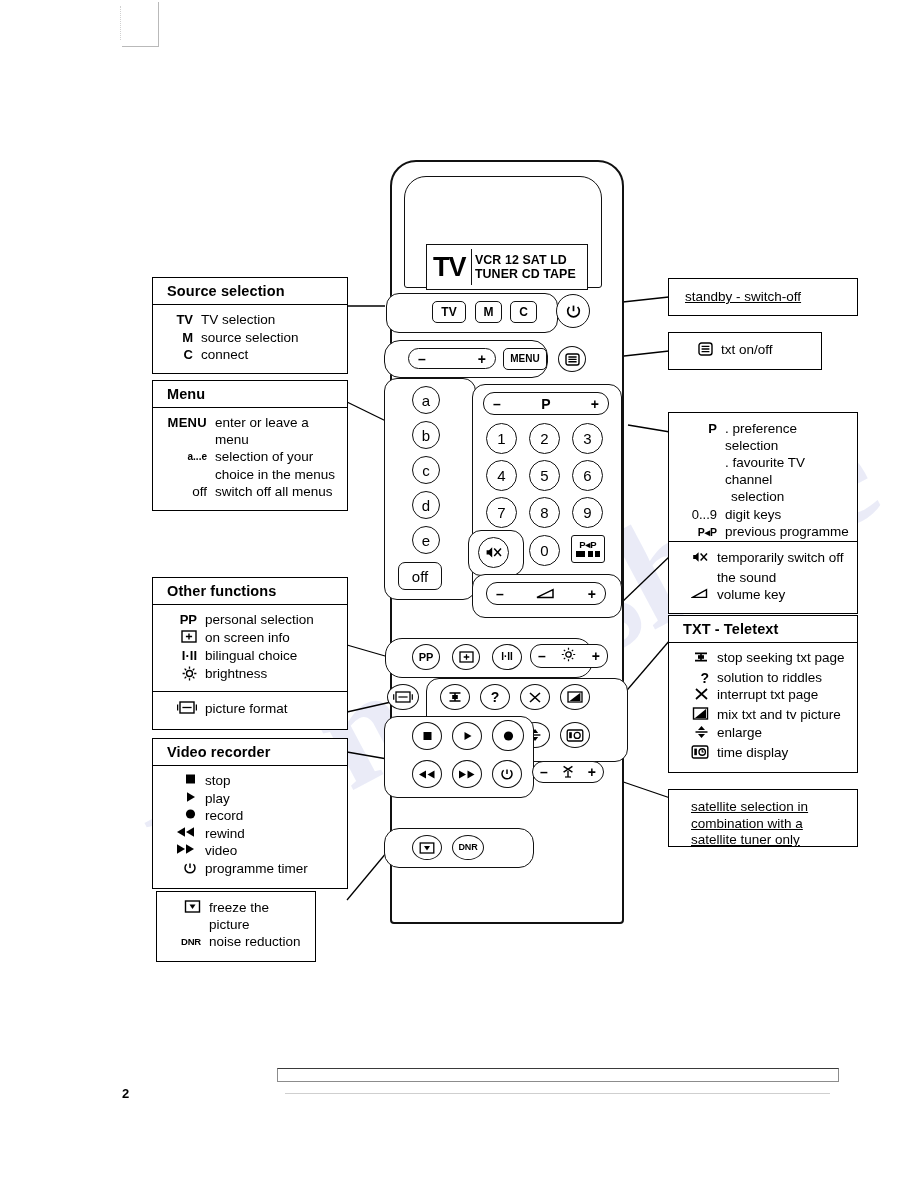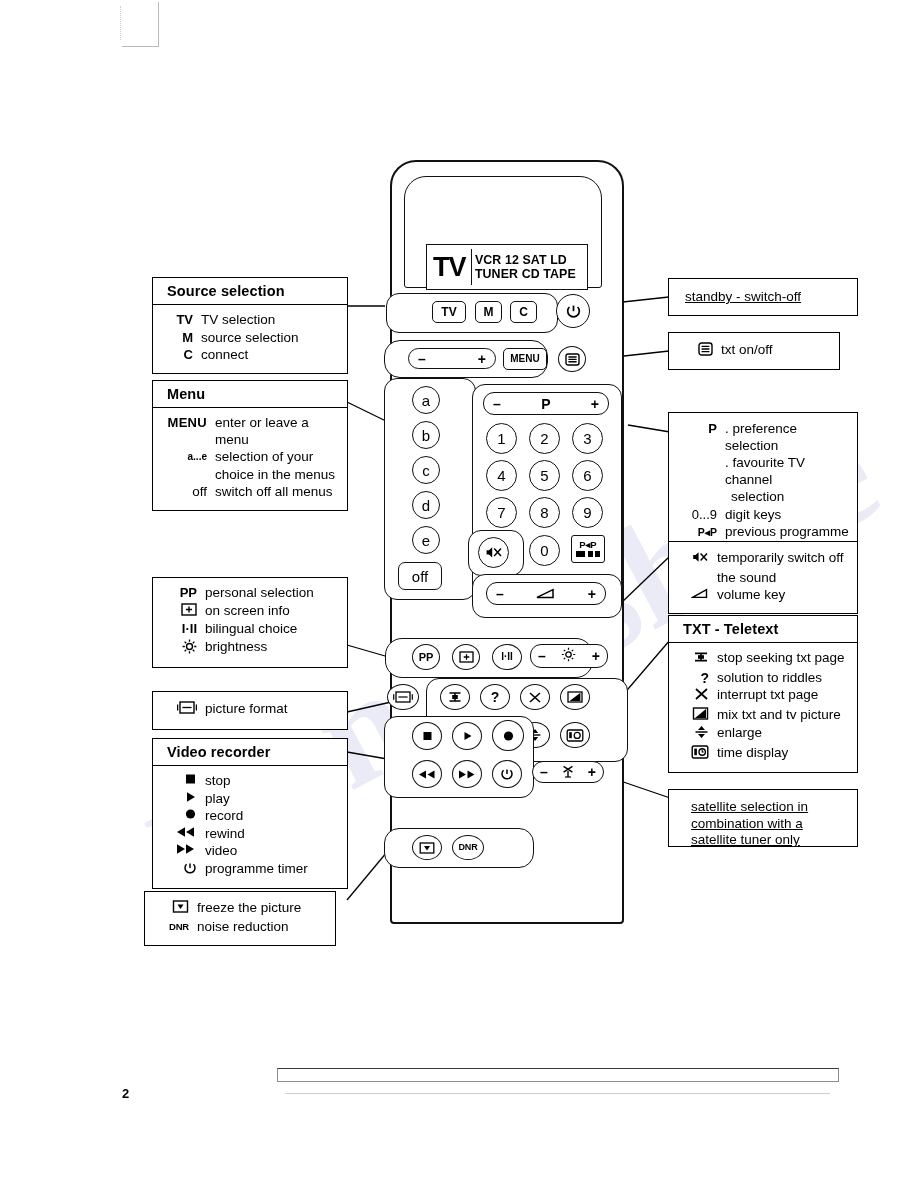--- a/index.html
+++ b/index.html
@@ -159,20 +159,21 @@
         <span class="v">choice in the menus</span>
       </div>
       <div class="row">
         <span class="k" style="font-weight:normal;font-size:13.5px;">off</span>
         <span class="v">switch off all menus</span>
       </div>
     </div>
   </div>
 
   <div class="box kw34" style="left:152px;top:577px;width:196px;">
+    <div class="hd">Other functions</div>
     <div class="bd">
       <div class="row">
         <span class="k">PP</span>
         <span class="v">personal selection</span>
       </div>
       <div class="row">
         <span class="k">
           <svg width="16" height="13" viewBox="0 0 16 13">
               <rect x="1" y="1" width="14" height="11" fill="none" stroke="#000" stroke-width="1.4"></rect>
               <path d="M8 3.4v6.2M4.9 6.5h6.2" stroke="#000" stroke-width="1.4"></path>
@@ -263,21 +264,21 @@
           <svg width="14" height="14" viewBox="0 0 14 14">
               <path d="M7 2.4 V 7" stroke="#000" stroke-width="1.5" fill="none"></path>
               <path d="M10.4 3.2 a5 5 0 1 1 -6.8 0" stroke="#000" stroke-width="1.5" fill="none"></path>
             </svg>
         </span>
         <span class="v">programme timer</span>
       </div>
     </div>
   </div>
 
-  <div class="box kw34" style="left:144px;top:891px;width:192px;">
+  <div class="box kw34" style="left:156px;top:891px;width:160px;">
     <div class="bd" style="padding:8px 8px 9px 10px;">
       <div class="row">
         <span class="k">
           <svg width="17" height="13" viewBox="0 0 17 13">
               <rect x="1.5" y="1" width="14" height="11" fill="none" stroke="#000" stroke-width="1.4"></rect>
               <path d="M5.5 4.4 L11.5 4.4 L8.5 9 Z" fill="#000"></path>
             </svg>
         </span>
         <span class="v">freeze the picture</span>
       </div>
@@ -285,21 +286,21 @@
         <span class="k" style="font-size:9.5px;letter-spacing:-.2px;">DNR</span>
         <span class="v">noise reduction</span>
       </div>
     </div>
   </div>
 
   <div class="box" style="left:668px;top:278px;width:190px;height:38px;">
     <div class="plain" style="padding:9px 0 0 16px;text-decoration:underline;">standby - switch-off</div>
   </div>
 
-  <div class="box kw26" style="left:668px;top:332px;width:172px;height:38px;">
+  <div class="box kw26" style="left:668px;top:332px;width:154px;height:38px;">
     <div class="bd" style="padding:9px 8px 8px 18px;">
       <div class="row">
         <span class="k">
           <svg width="15" height="14" viewBox="0 0 15 14">
               <rect x="1" y="1" width="13" height="12" rx="2.5" fill="none" stroke="#000" stroke-width="1.4"></rect>
               <g stroke="#000" stroke-width="1.4">
                 <path d="M3.6 4.4h7.8M3.6 7h7.8M3.6 9.6h7.8"></path>
               </g>
             </svg>
         </span>

